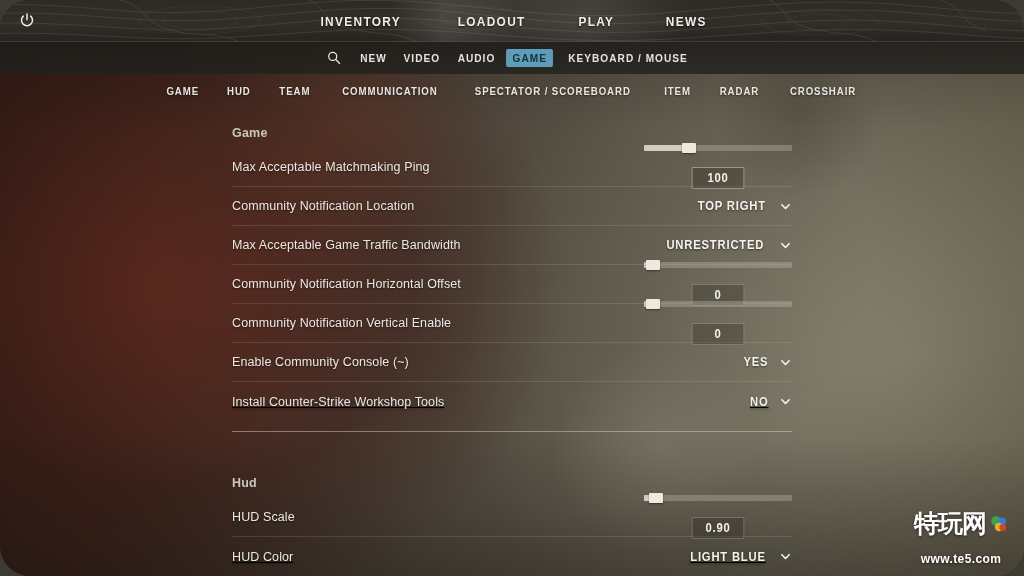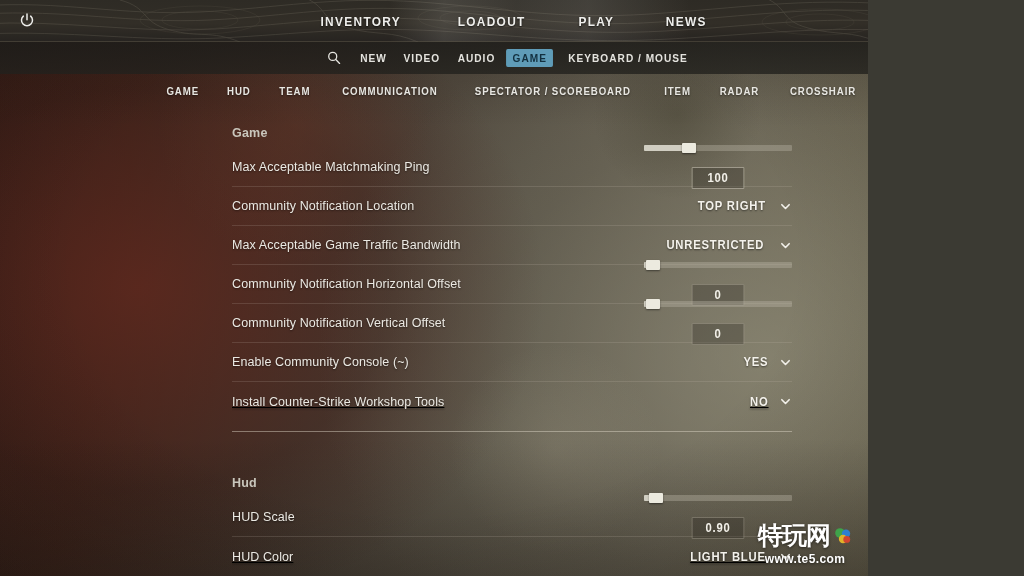--- a/index.html
+++ b/index.html
@@ -7,23 +7,24 @@
   html, body {
     width: 1024px;
     height: 576px;
     overflow: hidden;
     background: #3b3a33;
     font-family: "Liberation Sans", sans-serif;
   }
 
   #app {
     position: relative;
-    width: 868px;
+    width: 1024px;
     height: 576px;
     overflow: hidden;
+    border-radius: 30px;
   }
 
   
   .bg-base {
     position: absolute; inset: 0;
     background:
       radial-gradient(ellipse 620px 520px at 88% 62%, rgba(150,148,128,0.55) 0%, rgba(120,118,100,0.25) 45%, rgba(0,0,0,0) 72%),
       radial-gradient(ellipse 520px 420px at 16% 50%, rgba(96,38,28,0.75) 0%, rgba(60,26,20,0.45) 48%, rgba(0,0,0,0) 78%),
       linear-gradient(100deg, #3a211a 0%, #432a20 16%, #4a4036 38%, #5a5448 58%, #6b6556 78%, #777059 100%);
   }
@@ -272,21 +273,21 @@
     letter-spacing: -1px;
     line-height: 1;
     text-shadow: 0 1px 3px rgba(0,0,0,0.55);
   }
   .wm-url {
     font-family: "Liberation Sans", sans-serif;
     font-size: 12px;
     font-weight: 700;
     color: #ffffff;
     letter-spacing: 0.4px;
-    margin-top: 4px;
+    margin-top: 16px;
     text-shadow: 0 1px 3px rgba(0,0,0,0.6);
   }
 </style>
 </head>
 <body>
 
 <div id="app">
 
   <div class="bg-base"></div>
   <div class="bg-blurshapes"></div>
@@ -402,21 +403,21 @@
       <div class="row-control">
         <div class="slider">
           <div class="slider-fill" style="width:3%"></div>
           <div class="slider-handle" style="left:3%"></div>
         </div>
         <div class="value-box">0</div>
       </div>
     </div>
 
     <div class="row">
-      <div class="row-label">Community Notification Vertical Offset</div>
+      <div class="row-label">Community Notification Vertical Enable</div>
       <div class="row-control">
         <div class="slider">
           <div class="slider-fill" style="width:3%"></div>
           <div class="slider-handle" style="left:3%"></div>
         </div>
         <div class="value-box">0</div>
       </div>
     </div>
 
     <div class="row">

